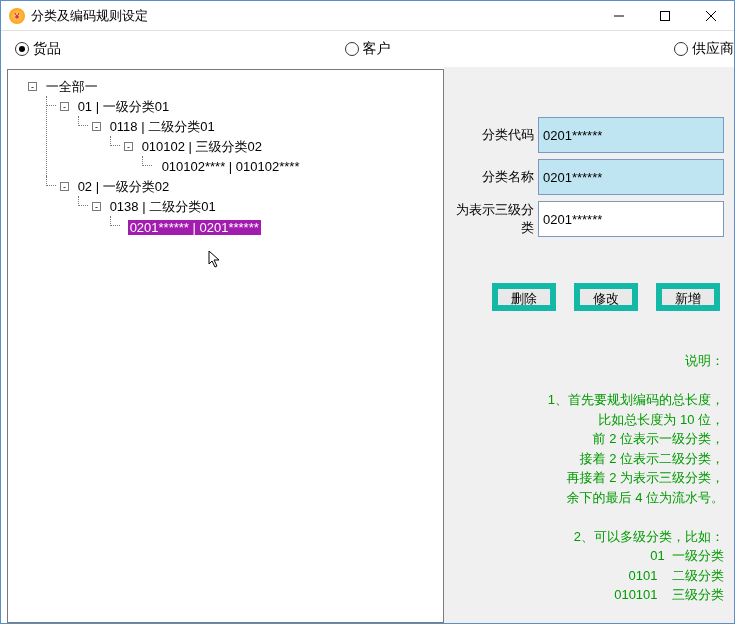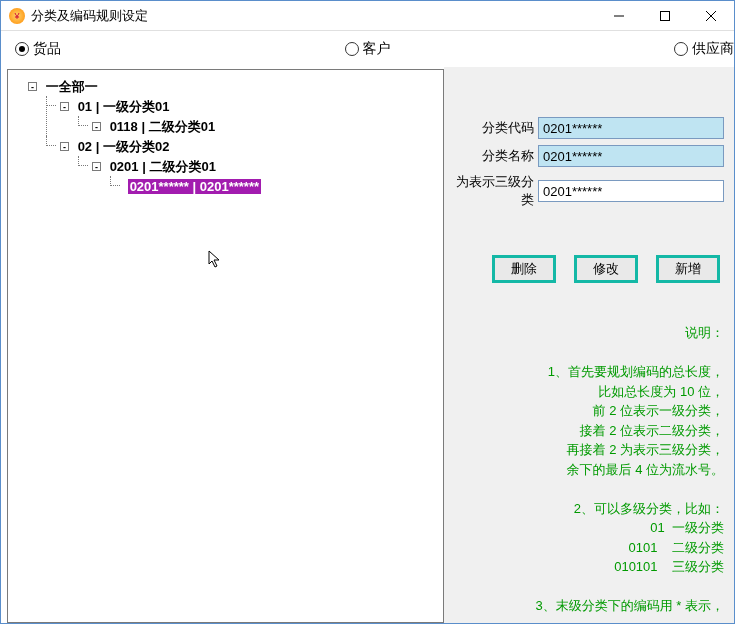--- a/index.html
+++ b/index.html
@@ -74,21 +74,21 @@
     width: 438px;
     border:1px solid #7a7a7a;
     background:#fff;
     margin: 2px 0 0 6px;
     overflow:auto;
     padding: 6px 4px;
     font-size:13px;
     position:relative;
   }
   .tree ul { list-style:none; margin:0; padding-left:18px; }
-  .tree > ul { padding-left:2px;font-weight:bold; }
+  .tree > ul { padding-left:2px; }
   .tree li { position:relative; padding-left:14px; line-height:19px; white-space:nowrap; }
   .tree li::before {
     content:"";
     position:absolute;
     left:0; top:0;
     border-left:1px dotted #7a7a7a;
     height:100%;
   }
   .tree li::after {
     content:"";
@@ -137,38 +137,38 @@
     margin-bottom:6px;
   }
   .form-row label {
     width:84px;
     text-align:right;
     padding-right:4px;
     font-size:13px;
   }
   .form-row input {
     flex:1;
-    height:22px;
+    height:36px;
     border:1px solid #7a9ac0;
     padding:0 4px;
     font-size:13px;
     font-family:inherit;
   }
   .form-row input.highlight { background:#bfe4f2; }
 
   .btn-row {
     display:flex;
     gap:18px;
     justify-content:flex-end;
     margin-top:40px;
     padding-right:4px;
   }
   .btn {
     width:64px;height:28px;
-    border:3px solid #14b8a6;
+    border:6px solid #14b8a6;
     background:#e9e9e9;
     font-size:13px;
     font-family:inherit;
     cursor:pointer;
   }
 
   .help {
     margin-top:40px;
     color:#009a00;
     font-size:13px;
@@ -234,31 +234,41 @@
             <span class="node-label">一全部一</span>
             <ul>
               <li>
                 <span class="toggle">-</span>
                 <span class="node-label">01 | 一级分类01</span>
                 <ul>
                   <li>
                     <span class="toggle">-</span>
                     <span class="node-label">0118 | 二级分类01</span>
                     <ul>
+                      <li>
+                        <span class="toggle">-</span>
+                        <span class="node-label">010102 | 三级分类02</span>
+                        <ul>
+                          <li>
+                            <span class="no-toggle"></span>
+                            <span class="node-label">010102**** | 010102****</span>
+                          </li>
+                        </ul>
+                      </li>
                     </ul>
                   </li>
                 </ul>
               </li>
               <li>
                 <span class="toggle">-</span>
                 <span class="node-label">02 | 一级分类02</span>
                 <ul>
                   <li>
                     <span class="toggle">-</span>
-                    <span class="node-label">0201 | 二级分类01</span>
+                    <span class="node-label">0138 | 二级分类01</span>
                     <ul>
                       <li>
                         <span class="no-toggle"></span>
                         <span class="node-label selected">0201****** | 0201******</span>
                       </li>
                     </ul>
                   </li>
                 </ul>
               </li>
             </ul>

